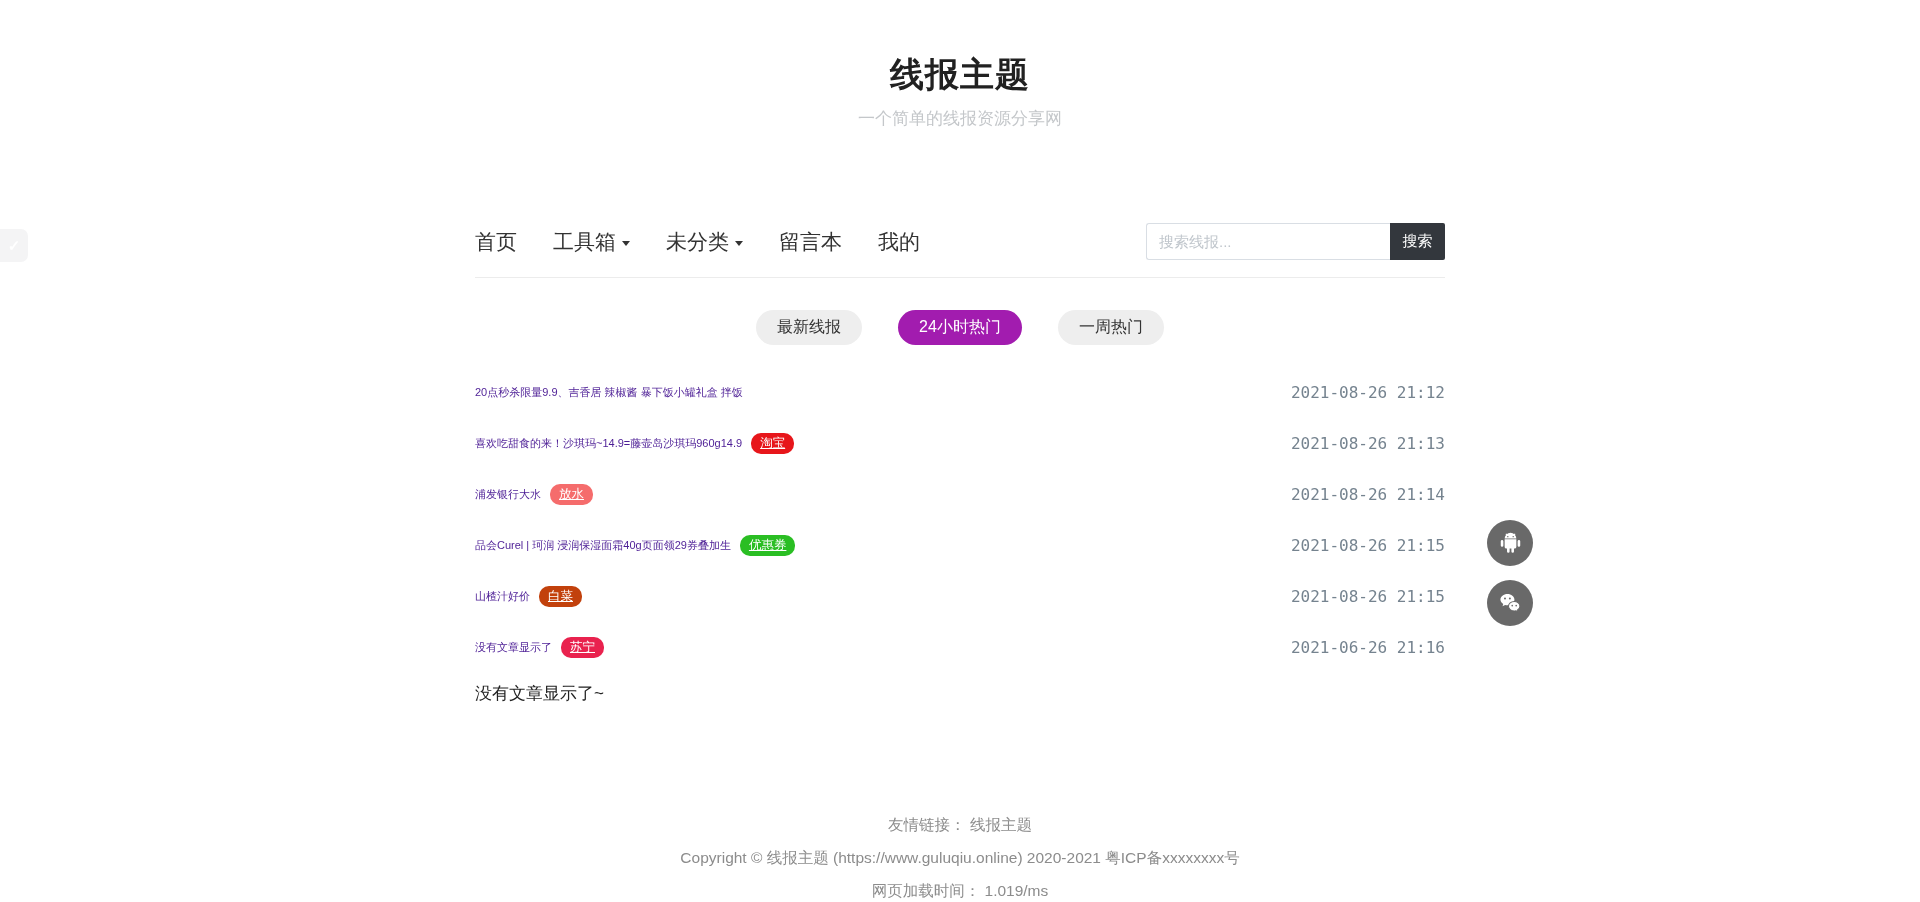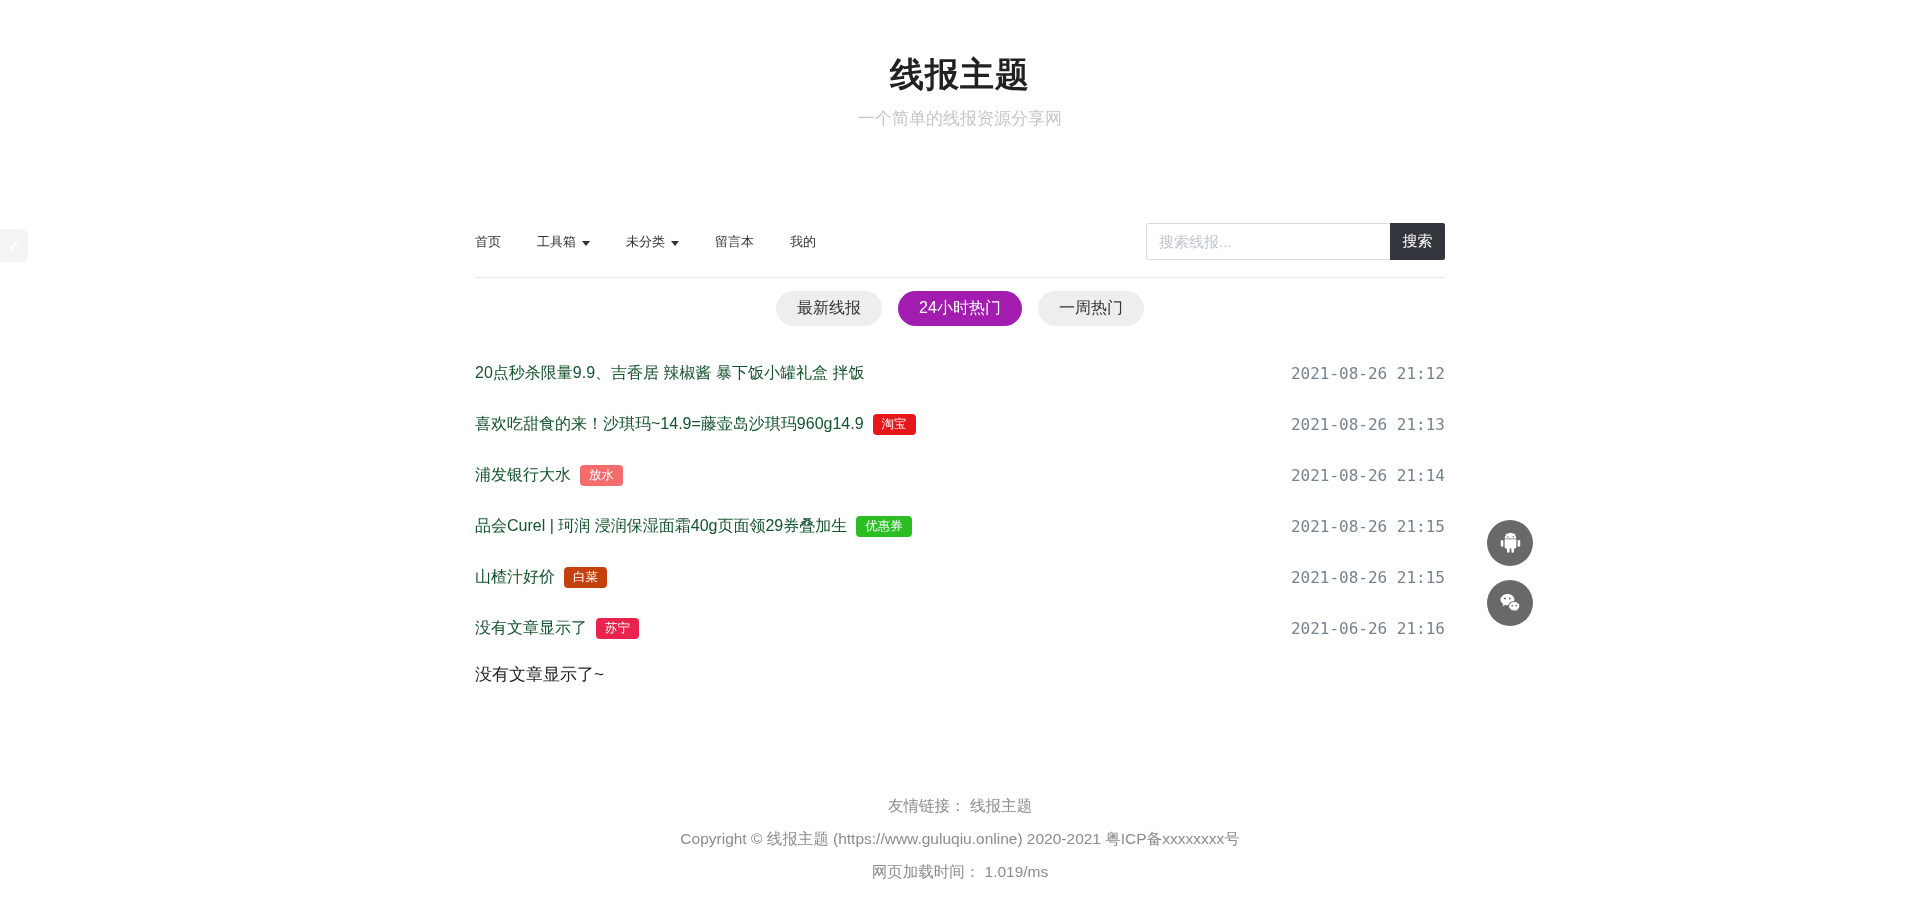--- a/index.html
+++ b/index.html
@@ -10,36 +10,36 @@
   }
   
   .site-header { text-align:center; padding-top:52px; }
   .site-title { font-size:34px; font-weight:700; color:#212121; line-height:44px; letter-spacing:1px; }
   .site-subtitle { margin-top:12px; font-size:17px; color:#c4c7ca; line-height:22px; }
   
   .container { width:970px; margin:0 auto; }
   
   .navbar { margin-top:76px; height:72px; display:flex; align-items:center; justify-content:space-between; border-bottom:1px solid #ececec; }
   .nav-items { display:flex; align-items:center; gap:36px; }
-  .nav-item { font-size:13px; color:#333; cursor:pointer; display:flex; align-items:center; gap:6px; white-space:nowrap; }
+  .nav-item { font-size:21px; color:#333; cursor:pointer; display:flex; align-items:center; gap:6px; white-space:nowrap; }
   .caret { width:0; height:0; border-left:4.5px solid transparent; border-right:4.5px solid transparent; border-top:5px solid #333; margin-top:3px; }
   .search { display:flex; }
   .search-input { width:244px; height:37px; border:1px solid #d9dee4; border-right:none; border-radius:3px 0 0 3px; padding:0 12px; font-size:15px; color:#333; outline:none; font-family:"Liberation Sans",sans-serif; }
   .search-input::placeholder { color:#c0c6cc; }
   .search-btn { width:55px; height:37px; background:#33373d; color:#fff; border:none; font-size:15px; cursor:pointer; border-radius:0 2px 2px 0; font-family:"Liberation Sans",sans-serif; }
   
-  .tabs { display:flex; justify-content:center; align-items:center; gap:16px; margin-top:13px;text-align:center; }
+  .tabs { display:flex; justify-content:center; align-items:center; gap:36px; margin-top:32px;text-align:center; }
   .tab { height:35px; padding:0 21px; border-radius:18px; background:#eeeeee; color:#333; font-size:16px; display:flex; align-items:center; cursor:pointer; white-space:nowrap; }
   .tab.active { background:#a21caf; color:#fff; }
   
   .article-list { margin-top:22px; }
   .article-row { height:51px; display:flex; align-items:center; justify-content:space-between; }
   .article-left { display:flex; align-items:center; gap:9px; min-width:0; }
-  .article-title { font-size:16px; color:#14532d; cursor:pointer; white-space:nowrap; }
-  .badge { font-size:12.5px; color:#fff; padding:3px 9px; border-radius:4px; line-height:1.25; white-space:nowrap; cursor:pointer; }
+  .article-title { font-size:11px; color:#4c1d95; cursor:pointer; white-space:nowrap; }
+  .badge { font-size:12.5px; color:#fff; padding:3px 9px; border-radius:10px; line-height:1.25; white-space:nowrap; cursor:pointer;text-decoration:underline; }
   .article-date { font-family:"DejaVu Sans Mono", monospace; font-size:16px; color:#75838f; white-space:nowrap; }
   .list-end { font-size:17px; color:#222; padding-top:9px; }
   
   .site-footer { text-align:center; margin-top:112px; color:#8c8c8c; font-size:15.5px; }
   .footer-line { margin-bottom:17px; line-height:16px; }
   .footer-link { color:#8c8c8c; text-decoration:none; cursor:pointer; }
   
   .side-toggle { position:absolute; left:0; top:229px; width:28px; height:33px; background:#f4f4f5; border-radius:0 7px 7px 0; display:flex; align-items:center; justify-content:center; cursor:pointer; }
   .side-toggle .check { color:#ffffff; font-size:15px; font-weight:bold; }
   

